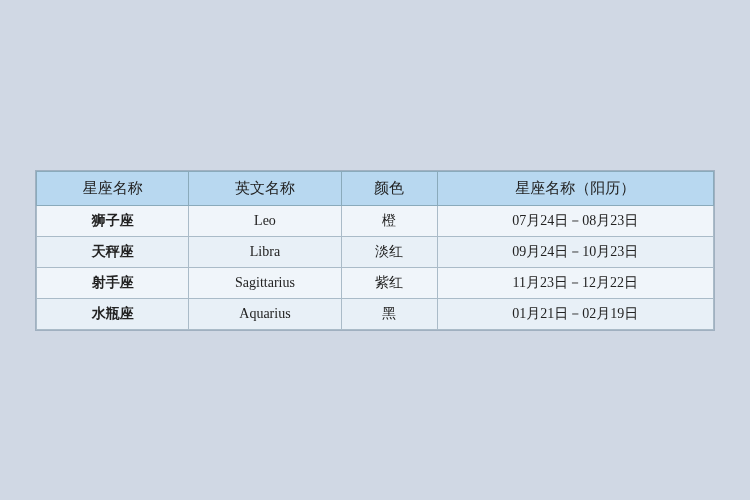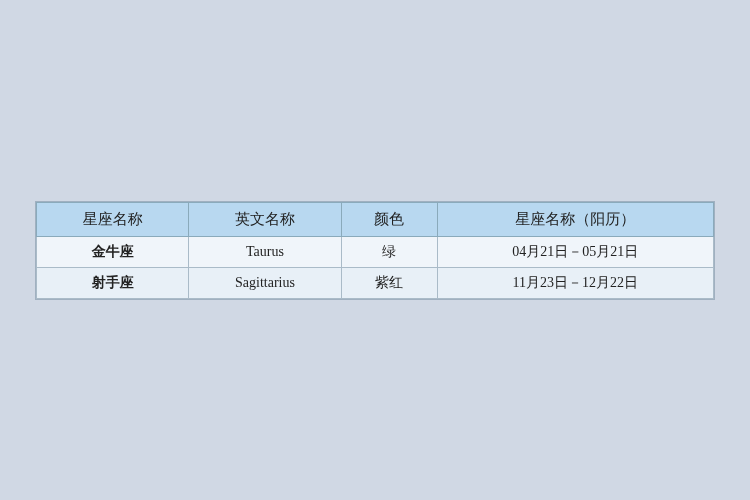--- a/index.html
+++ b/index.html
@@ -64,26 +64,38 @@
     <thead>
       <tr>
         <th>星座名称</th>
         <th>英文名称</th>
         <th>颜色</th>
         <th>星座名称（阳历）</th>
       </tr>
     </thead>
     <tbody id="table-body">
         <tr>
-          <td>金牛座</td>
-          <td>Taurus</td>
-          <td>绿</td>
-          <td>04月21日－05月21日</td>
+          <td>狮子座</td>
+          <td>Leo</td>
+          <td>橙</td>
+          <td>07月24日－08月23日</td>
+        </tr>
+        <tr>
+          <td>天秤座</td>
+          <td>Libra</td>
+          <td>淡红</td>
+          <td>09月24日－10月23日</td>
         </tr>
         <tr>
           <td>射手座</td>
           <td>Sagittarius</td>
           <td>紫红</td>
           <td>11月23日－12月22日</td>
         </tr>
+        <tr>
+          <td>水瓶座</td>
+          <td>Aquarius</td>
+          <td>黑</td>
+          <td>01月21日－02月19日</td>
+        </tr>
       </tbody>
   </table>
 </div>
 
 </body></html>

